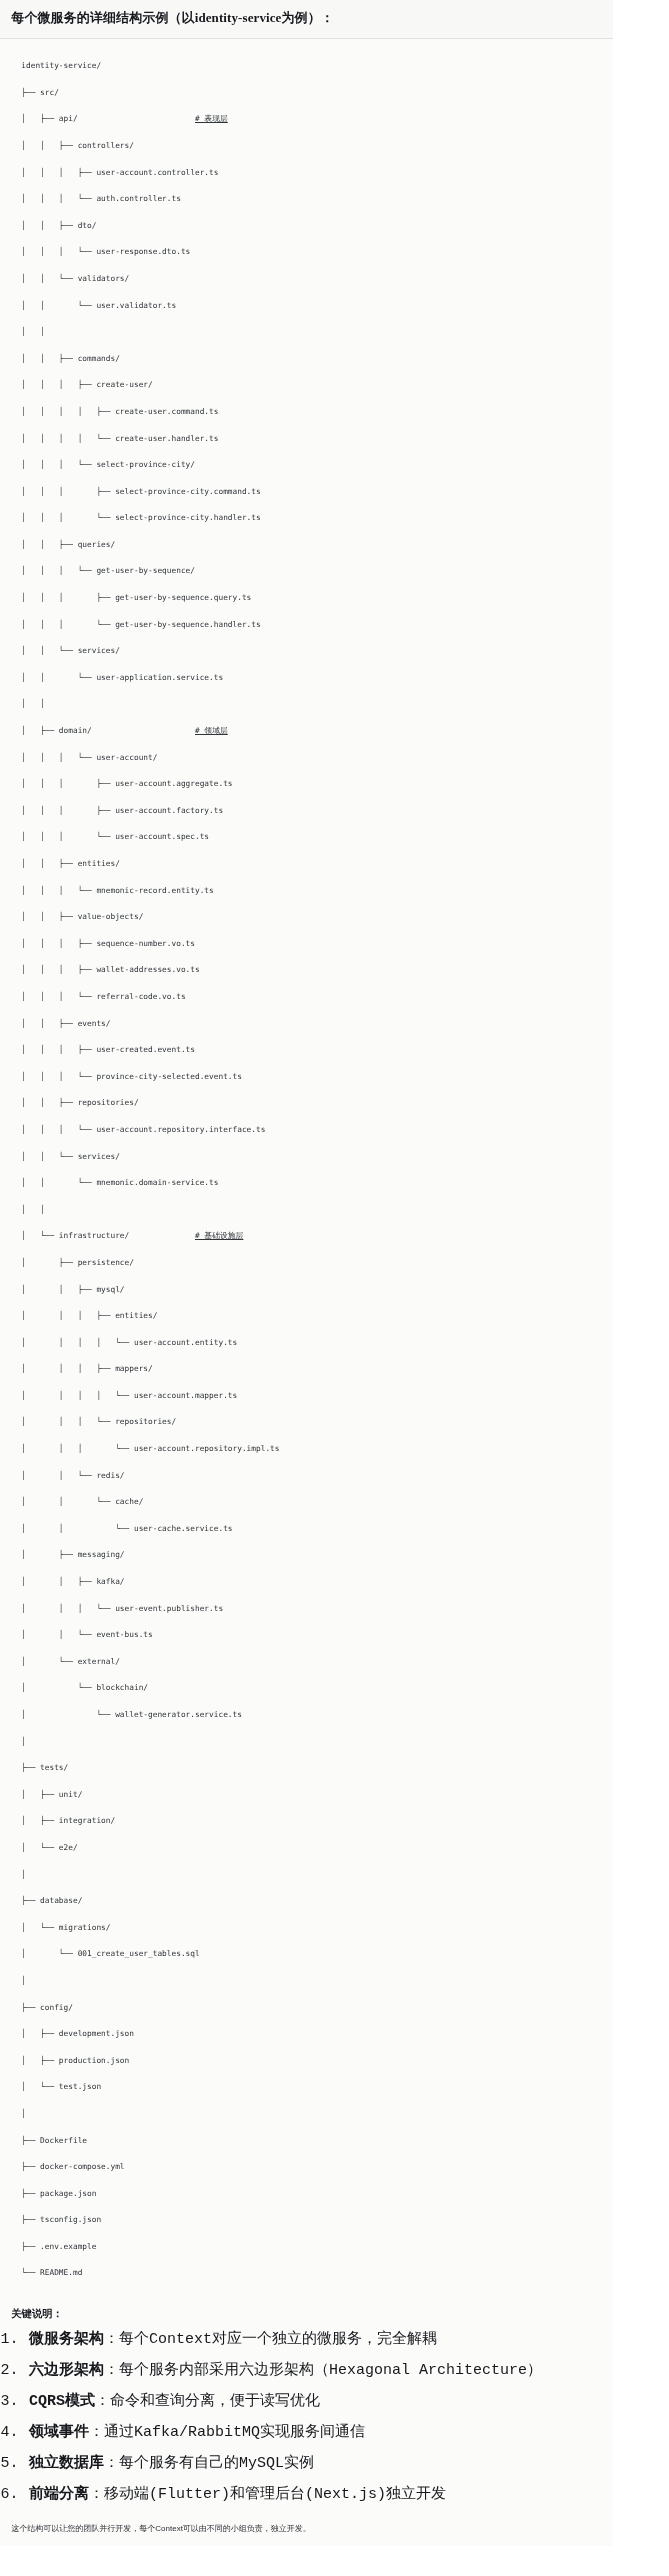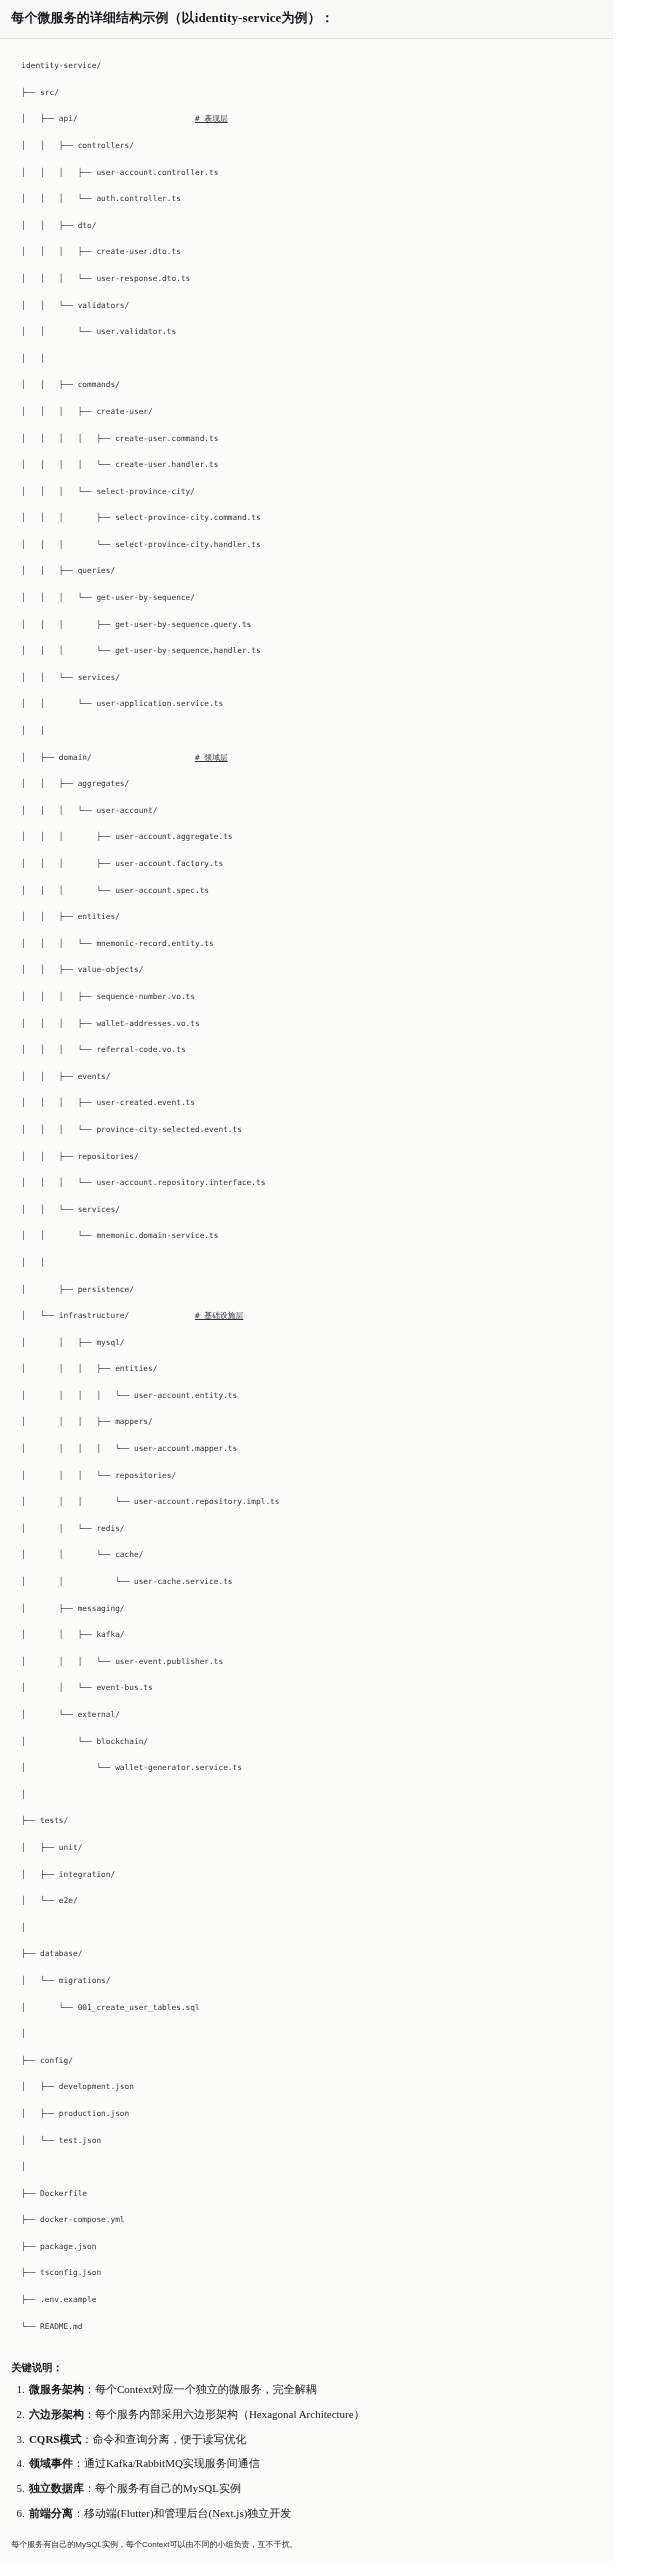--- a/index.html
+++ b/index.html
@@ -67,22 +67,22 @@
   .keys-title {
     font-family: Liberation Serif, serif;
     font-weight: bold;
     font-size: 10.3px;
     color: #16181d;
     margin: 0 0 6.3px 0;
   }
   ol.keys-list {
     margin: 0;
     padding: 0 0 0 16.3px;
-    font-family: Liberation Serif, serif;
-    font-size: 11px;
+    font-family: Liberation Mono, monospace;
+    font-size: 15px;
     line-height: 1.55;
     color: #16181d;
   }
   ol.keys-list > li {
     margin: 0 0 7.8px 0;
     padding-left: 1.3px;
   }
   ol.keys-list > li::marker {
     font-weight: normal;
   }
@@ -117,61 +117,59 @@
   </div>
 
   <div class="code-block">
     <pre class="tree"><span class="ln">identity-service/</span>
 <span class="ln">├── src/</span>
 <span class="ln"><span>│   ├── api/                         </span><span class="cmt"># 表现层</span></span>
 <span class="ln">│   │   ├── controllers/</span>
 <span class="ln">│   │   │   ├── user-account.controller.ts</span>
 <span class="ln">│   │   │   └── auth.controller.ts</span>
 <span class="ln">│   │   ├── dto/</span>
-<span class="ln">│   │   │   ├── create-user.dto.ts</span>
 <span class="ln">│   │   │   └── user-response.dto.ts</span>
 <span class="ln">│   │   └── validators/</span>
 <span class="ln">│   │       └── user.validator.ts</span>
 <span class="ln">│   │</span>
 <span class="ln">│   │   ├── commands/</span>
 <span class="ln">│   │   │   ├── create-user/</span>
 <span class="ln">│   │   │   │   ├── create-user.command.ts</span>
 <span class="ln">│   │   │   │   └── create-user.handler.ts</span>
 <span class="ln">│   │   │   └── select-province-city/</span>
 <span class="ln">│   │   │       ├── select-province-city.command.ts</span>
 <span class="ln">│   │   │       └── select-province-city.handler.ts</span>
 <span class="ln">│   │   ├── queries/</span>
 <span class="ln">│   │   │   └── get-user-by-sequence/</span>
 <span class="ln">│   │   │       ├── get-user-by-sequence.query.ts</span>
 <span class="ln">│   │   │       └── get-user-by-sequence.handler.ts</span>
 <span class="ln">│   │   └── services/</span>
 <span class="ln">│   │       └── user-application.service.ts</span>
 <span class="ln">│   │</span>
 <span class="ln"><span>│   ├── domain/                      </span><span class="cmt"># 领域层</span></span>
-<span class="ln">│   │   ├── aggregates/</span>
 <span class="ln">│   │   │   └── user-account/</span>
 <span class="ln">│   │   │       ├── user-account.aggregate.ts</span>
 <span class="ln">│   │   │       ├── user-account.factory.ts</span>
 <span class="ln">│   │   │       └── user-account.spec.ts</span>
 <span class="ln">│   │   ├── entities/</span>
 <span class="ln">│   │   │   └── mnemonic-record.entity.ts</span>
 <span class="ln">│   │   ├── value-objects/</span>
 <span class="ln">│   │   │   ├── sequence-number.vo.ts</span>
 <span class="ln">│   │   │   ├── wallet-addresses.vo.ts</span>
 <span class="ln">│   │   │   └── referral-code.vo.ts</span>
 <span class="ln">│   │   ├── events/</span>
 <span class="ln">│   │   │   ├── user-created.event.ts</span>
 <span class="ln">│   │   │   └── province-city-selected.event.ts</span>
 <span class="ln">│   │   ├── repositories/</span>
 <span class="ln">│   │   │   └── user-account.repository.interface.ts</span>
 <span class="ln">│   │   └── services/</span>
 <span class="ln">│   │       └── mnemonic.domain-service.ts</span>
 <span class="ln">│   │</span>
+<span class="ln"><span>│   └── infrastructure/              </span><span class="cmt"># 基础设施层</span></span>
 <span class="ln">│       ├── persistence/</span>
-<span class="ln"><span>│   └── infrastructure/              </span><span class="cmt"># 基础设施层</span></span>
 <span class="ln">│       │   ├── mysql/</span>
 <span class="ln">│       │   │   ├── entities/</span>
 <span class="ln">│       │   │   │   └── user-account.entity.ts</span>
 <span class="ln">│       │   │   ├── mappers/</span>
 <span class="ln">│       │   │   │   └── user-account.mapper.ts</span>
 <span class="ln">│       │   │   └── repositories/</span>
 <span class="ln">│       │   │       └── user-account.repository.impl.ts</span>
 <span class="ln">│       │   └── redis/</span>
 <span class="ln">│       │       └── cache/</span>
 <span class="ln">│       │           └── user-cache.service.ts</span>
@@ -210,16 +208,16 @@
     <ol class="keys-list">
         <li><span class="k-term">微服务架构</span><span class="k-sep">：</span><span class="k-desc">每个Context对应一个独立的微服务，完全解耦</span></li>
         <li><span class="k-term">六边形架构</span><span class="k-sep">：</span><span class="k-desc">每个服务内部采用六边形架构（Hexagonal Architecture）</span></li>
         <li><span class="k-term">CQRS模式</span><span class="k-sep">：</span><span class="k-desc">命令和查询分离，便于读写优化</span></li>
         <li><span class="k-term">领域事件</span><span class="k-sep">：</span><span class="k-desc">通过Kafka/RabbitMQ实现服务间通信</span></li>
         <li><span class="k-term">独立数据库</span><span class="k-sep">：</span><span class="k-desc">每个服务有自己的MySQL实例</span></li>
         <li><span class="k-term">前端分离</span><span class="k-sep">：</span><span class="k-desc">移动端(Flutter)和管理后台(Next.js)独立开发</span></li>
       </ol>
   </div>
 
-  <div class="footer-note">每个服务有自己的MySQL实例，每个Context可以由不同的小组负责，互不干扰。</div>
+  <div class="footer-note">这个结构可以让您的团队并行开发，每个Context可以由不同的小组负责，独立开发。</div>
 
 </div>
 
 
 </body></html>

